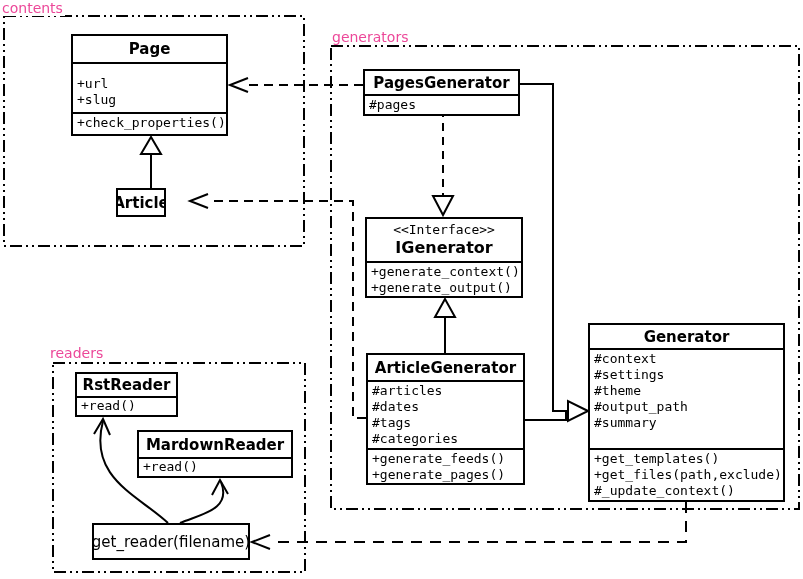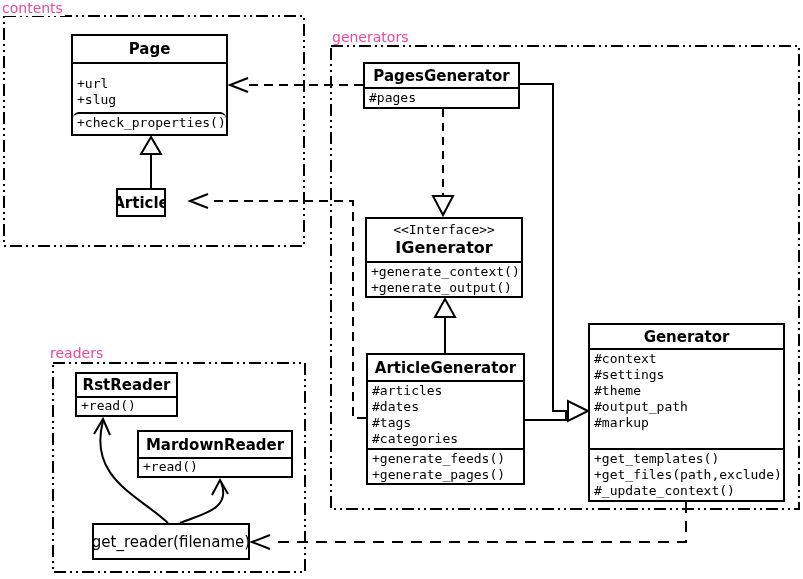--- a/index.html
+++ b/index.html
@@ -61,30 +61,30 @@
   <div class="pkg-label" style="left:330px;top:30px;">generators</div>
   <div class="pkg-label" style="left:48px;top:346px;">readers</div>
 
   <div class="box" style="left:71px;top:34px;width:157px;height:102px;">
     <div class="title" style="height:26px;">Page</div>
     <div class="cmp" style="height:50px;padding-top:12px;">
       <div class="line">+url</div>
       <div class="line">+slug</div>
       <div class="line">+summary</div>
     </div>
-    <div class="cmp" style="height:22px;border-radius:6px;">
+    <div class="cmp" style="height:22px;">
       <div class="line">+check_properties()</div>
     </div>
   </div>
 
   <div class="box" style="left:116px;top:188px;width:50px;height:29px;">
     <div class="title" style="height:25px;">Article</div>
   </div>
 
-  <div class="box" style="left:363px;top:62px;width:157px;height:47px;">
+  <div class="box" style="left:363px;top:69px;width:157px;height:47px;">
     <div class="title" style="height:23px;">PagesGenerator</div>
     <div class="cmp" style="height:20px;">
       <div class="line">#pages</div>
     </div>
   </div>
 
   <div class="box" style="left:365px;top:217px;width:158px;height:81px;">
     <div class="title stacked" style="height:42px;">
       <div class="stereo">&lt;&lt;Interface&gt;&gt;</div>
       <div class="iface-name">IGenerator</div>
@@ -109,21 +109,21 @@
     </div>
   </div>
 
   <div class="box" style="left:588px;top:323px;width:197px;height:179px;">
     <div class="title" style="height:23px;">Generator</div>
     <div class="cmp" style="height:100px;">
       <div class="line">#context</div>
       <div class="line">#settings</div>
       <div class="line">#theme</div>
       <div class="line">#output_path</div>
-      <div class="line">#markup</div>
+      <div class="line">#summary</div>
     </div>
     <div class="cmp" style="height:52px;">
       <div class="line">+get_templates()</div>
       <div class="line">+get_files(path,exclude)</div>
       <div class="line">#_update_context()</div>
     </div>
   </div>
 
   <div class="box" style="left:75px;top:372px;width:103px;height:45px;">
     <div class="title" style="height:22px;">RstReader</div>

